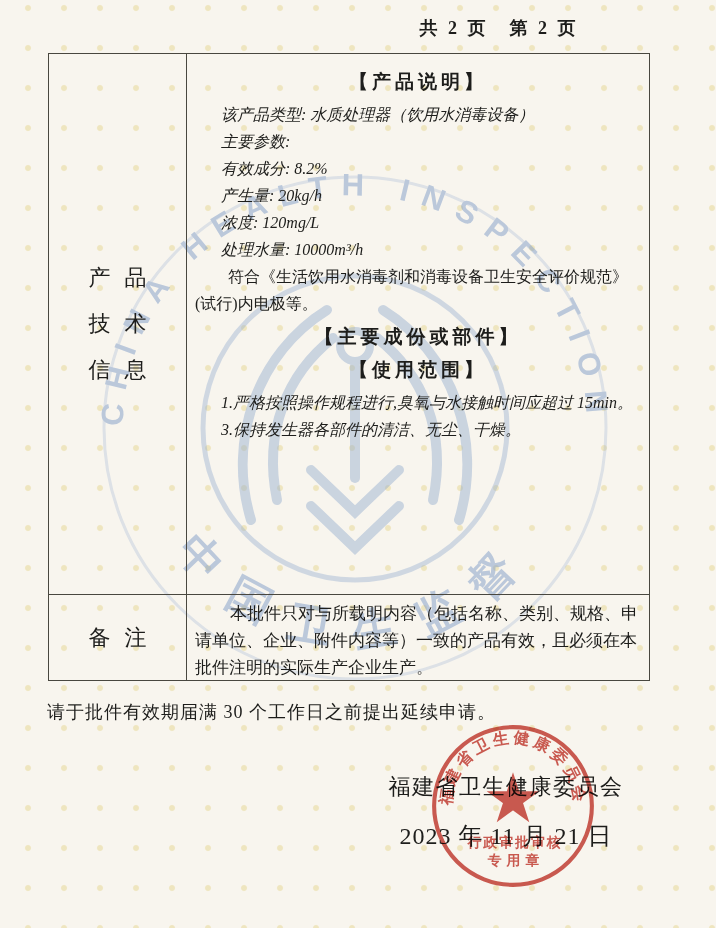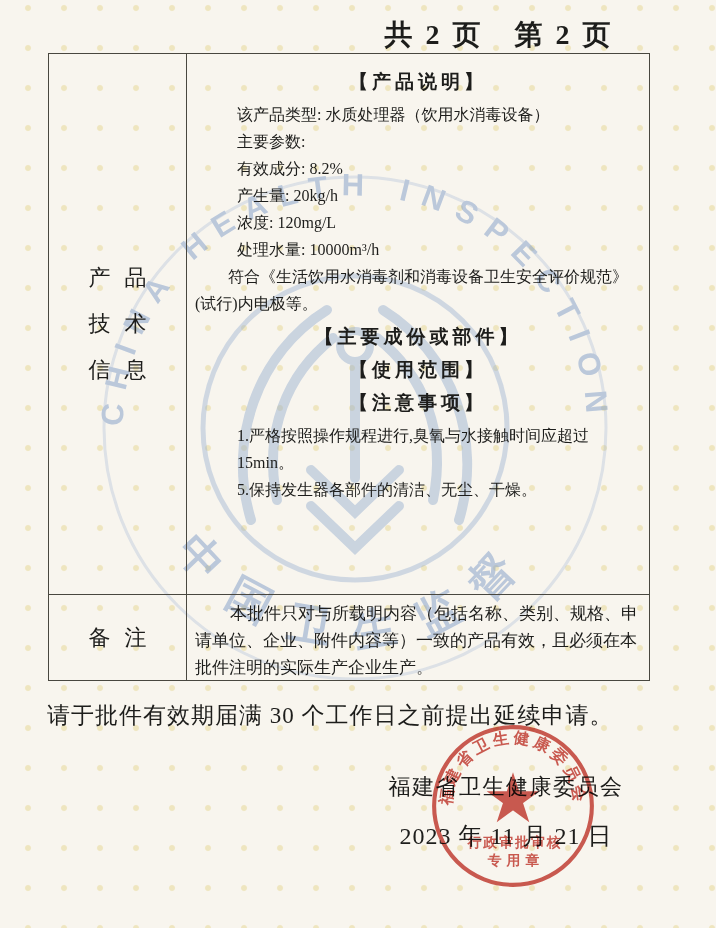--- a/index.html
+++ b/index.html
@@ -11,21 +11,21 @@
     background-size: 36px 40px;
     background-position: 10px 28px;
     font-family:"Liberation Serif","DejaVu Serif",serif;
     color:#1d1d1b;
     overflow:hidden;
   }
 
   
   .pagination {
     position:absolute; top:16px; left:499px; transform:translateX(-50%);
-    font-size:28px; font-weight:bold; letter-spacing:3px; white-space:nowrap;
+    font-size:18px; font-weight:bold; letter-spacing:3px; white-space:nowrap;
   }
 
   
   .watermark {
     position:absolute; left:75px; top:148px; width:560px; height:560px;
     opacity:0.50; pointer-events:none; z-index:1;
   }
 
   
   .doc-table {
@@ -45,28 +45,28 @@
     letter-spacing:14px; padding-left:14px; line-height:24px;
   }
   .row2 { border-top:1.4px solid #49473f; }
   .content-cell {
     padding:8px 8px 0 8px; font-size:16px; line-height:27px; overflow:hidden;
   }
   .blk-heading {
     font-size:19px; font-weight:bold; letter-spacing:4px;
     line-height:26px; margin:7px 0 6px 0;text-align:center;
   }
-  .blk-line { margin-left:42px; }
+  .blk-line { margin-left:26px;font-style:italic; }
   .blk-para { text-indent:33px; }
   .remark-cell { padding:5px 9px 0 8px; font-size:17px; line-height:27px; overflow:hidden; }
   .remark-text { text-indent:35px; }
 
   
   .renewal-note {
-    position:absolute; left:47px; top:700px; font-size:23px; letter-spacing:1px; z-index:2;
+    position:absolute; left:47px; top:700px; font-size:18px; letter-spacing:1px; z-index:2;
   }
   .issuer {
     position:absolute; top:772px; left:506px; transform:translateX(-50%);
     font-size:22px; letter-spacing:1.5px; white-space:nowrap; z-index:2;
   }
   .issue-date {
     position:absolute; top:820px; left:506px; transform:translateX(-50%);
     font-size:24px; letter-spacing:1px; white-space:nowrap; z-index:2;
   }
 
@@ -120,23 +120,22 @@
         <div class="blk-heading">【产品说明】</div>
         <div class="blk-line">该产品类型: 水质处理器（饮用水消毒设备）</div>
         <div class="blk-line">主要参数:</div>
         <div class="blk-line">有效成分: 8.2%</div>
         <div class="blk-line">产生量: 20kg/h</div>
         <div class="blk-line">浓度: 120mg/L</div>
         <div class="blk-line">处理水量: 10000m³/h</div>
         <div class="blk-para">符合《生活饮用水消毒剂和消毒设备卫生安全评价规范》(试行)内电极等。</div>
         <div class="blk-heading">【主要成份或部件】</div>
         <div class="blk-heading">【使用范围】</div>
-        <div class="blk-heading">【注意事项】</div>
         <div class="blk-line">1.严格按照操作规程进行,臭氧与水接触时间应超过 15min。</div>
-        <div class="blk-line">5.保持发生器各部件的清洁、无尘、干燥。</div>
+        <div class="blk-line">3.保持发生器各部件的清洁、无尘、干燥。</div>
       </div>
 
     <div class="cell label-cell row2">
       <div class="remark-label">备注</div>
     </div>
     <div class="cell remark-cell row2">
       <div class="remark-text">本批件只对与所载明内容（包括名称、类别、规格、申请单位、企业、附件内容等）一致的产品有效，且必须在本批件注明的实际生产企业生产。</div>
     </div>
   </div>
 

